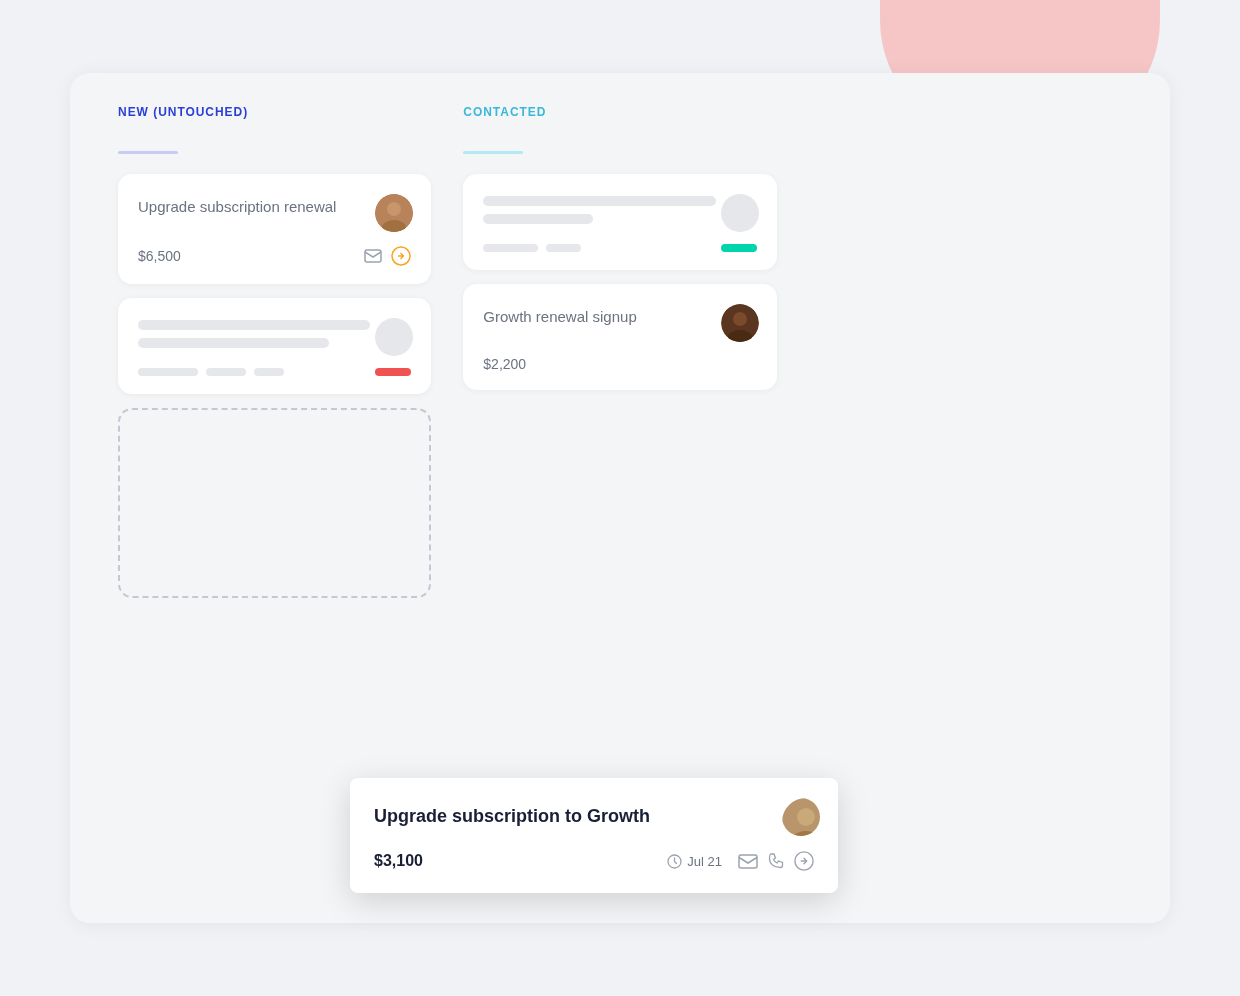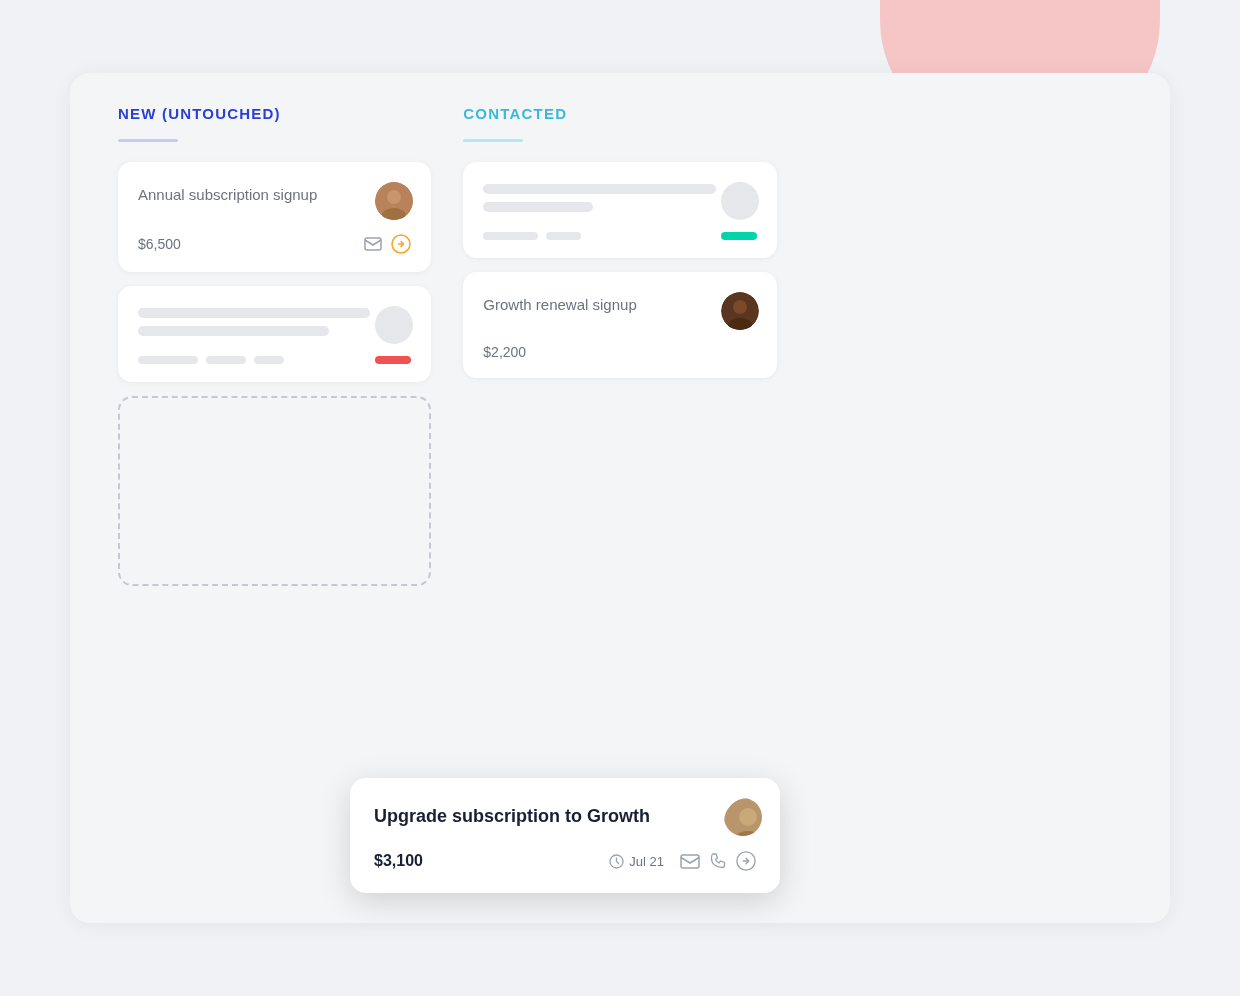--- a/index.html
+++ b/index.html
@@ -44,24 +44,24 @@
       display: grid;
       grid-template-columns: 1fr 1fr 1fr;
       gap: 0;
     }
 
     .column {
       padding: 0 16px;
     }
 
     .column-header {
-      font-size: 15px;
+      font-size: 12px;
       font-weight: 700;
       letter-spacing: 0.08em;
-      margin-bottom: 17px;
+      margin-bottom: 32px;
     }
 
     .col-new .column-header { color: #2a3fd6; }
     .col-contacted .column-header { color: #3bb8d8; }
     .col-qualified .column-header { color: #9b7fd4; }
 
     .column-divider {
       height: 3px;
       border-radius: 2px;
       width: 60px;
@@ -194,23 +194,23 @@
       height: 8px;
       border-radius: 4px;
       background: #e5e7eb;
     }
 
     
     .floating-card {
       position: absolute;
       bottom: 30px;
       left: 280px;
-      width: 430px;
+      width: 488px;
       background: #ffffff;
-      border-radius: 16px;
+      border-radius: 8px;
       padding: 26px 24px 22px;
       box-shadow: 0 8px 32px rgba(0,0,0,0.15);
       z-index: 10;
     }
 
     .floating-card .card-title {
       font-size: 18px;
       font-weight: 700;
       color: #1a1f36;
       margin-bottom: 22px;
@@ -271,21 +271,21 @@
         <div class="card-avatar">
           <div class="avatar-img avatar-male-brown">
 
             <svg width="38" height="38" viewBox="0 0 38 38" xmlns="http://www.w3.org/2000/svg">
               <circle cx="19" cy="19" r="19" fill="#b8835a"></circle>
               <circle cx="19" cy="15" r="7" fill="#c9956a"></circle>
               <ellipse cx="19" cy="34" rx="12" ry="8" fill="#a07040"></ellipse>
             </svg>
           </div>
         </div>
-        <div class="card-title">Annual subscription signup</div>
+        <div class="card-title">Upgrade subscription renewal</div>
         <div class="card-footer">
           <span class="card-amount">$6,500</span>
           <div class="card-actions">
             <span class="icon-btn">
               <svg width="18" height="14" viewBox="0 0 18 14" fill="none" xmlns="http://www.w3.org/2000/svg">
                 <rect x="1" y="1" width="16" height="12" rx="2" stroke="#9ca3af" stroke-width="1.5" fill="none"></rect>
                 <path d="M1 3l8 5 8-5" stroke="#9ca3af" stroke-width="1.5" fill="none"></path>
               </svg>
             </span>
             <span class="icon-btn">

